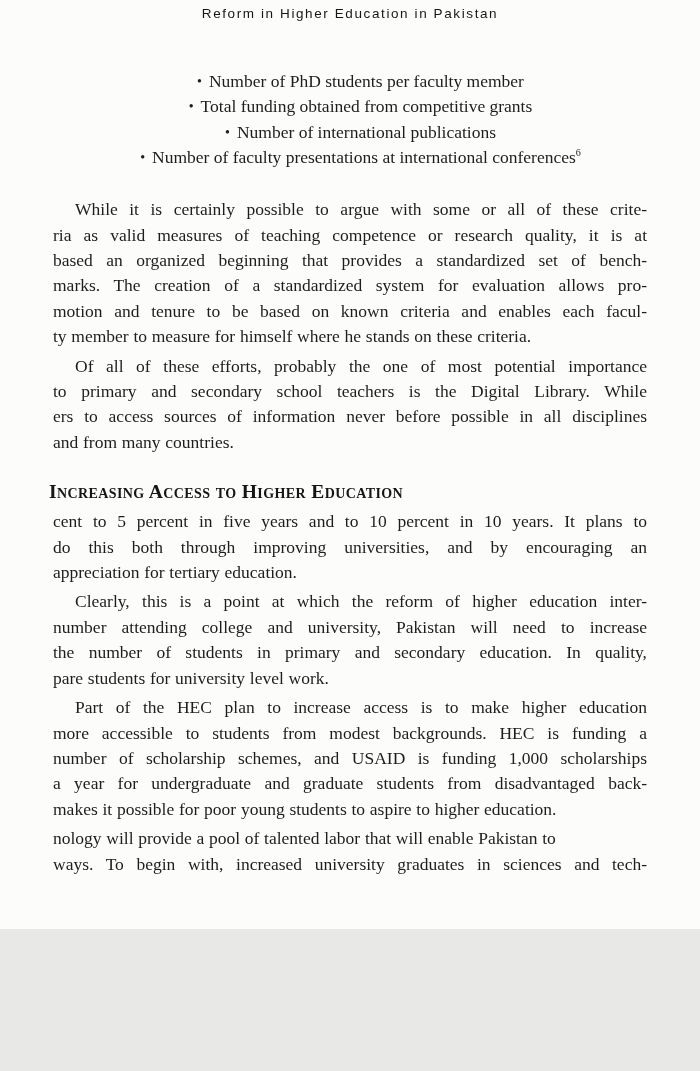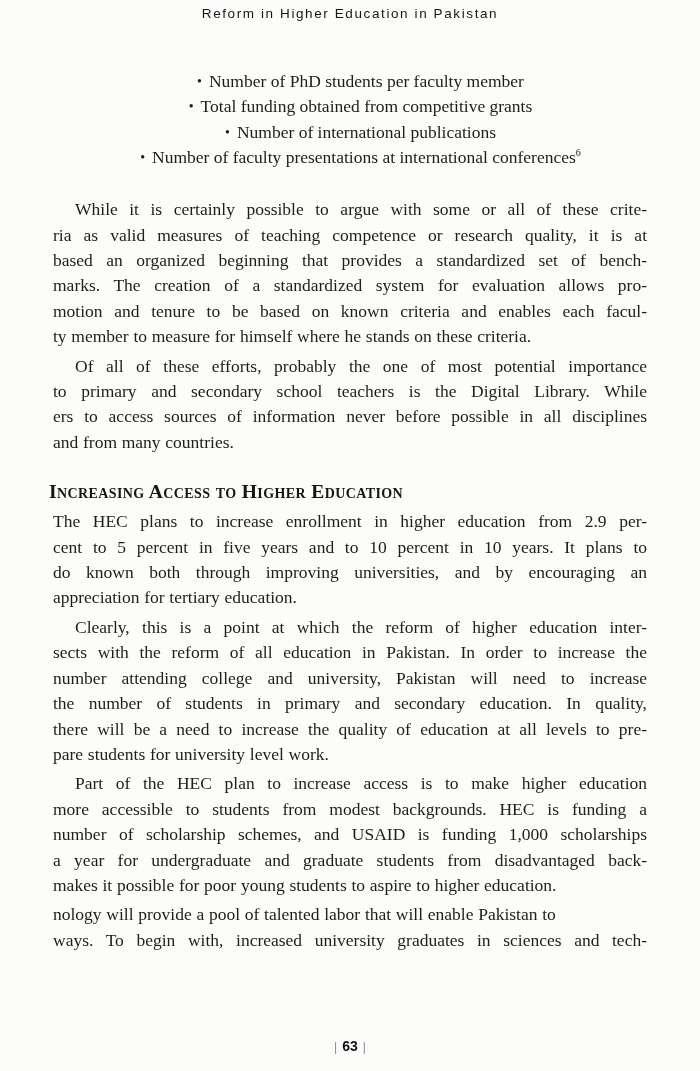--- a/index.html
+++ b/index.html
@@ -1,17 +1,17 @@
 <!DOCTYPE html>
 <html><head>
 <meta charset="utf-8">
 <style>
   html,body { margin:0; padding:0; background:#e8e8e6; }
   .page {
-    position:relative; width:700px; height:1071px;
+    position:relative; width:700px; height:929px;
     background:#fcfcfb; color:#1d1d1b;
     font-family:"Liberation Serif", serif;
     overflow:hidden; margin:0 auto;
   }
   .running-header {
     position:absolute; top:6px; left:0; width:100%;
     text-align:center;
     font-family:"Liberation Sans", sans-serif;
     font-size:13.5px; letter-spacing:1.6px; color:#161616;
   }
@@ -80,31 +80,28 @@
         <div class="ln ln-last">ty member to measure for himself where he stands on these criteria.</div>
       </div>
       <div class="para">
         <div class="ln ln-first-indent">Of all of these efforts, probably the one of most potential importance</div>
         <div class="ln">to primary and secondary school teachers is the Digital Library. While</div>
         <div class="ln">ers to access sources of information never before possible in all disciplines</div>
         <div class="ln ln-last">and from many countries.</div>
       </div>
       <div class="section-heading">Increasing Access to Higher Education</div>
       <div class="para">
-        <div class="ln">The HEC plans to increase enrollment in higher education from 2.9 per-</div>
         <div class="ln">cent to 5 percent in five years and to 10 percent in 10 years. It plans to</div>
-        <div class="ln">do known both through improving universities, and by encouraging an</div>
+        <div class="ln">do this both through improving universities, and by encouraging an</div>
         <div class="ln ln-last">appreciation for tertiary education.</div>
       </div>
       <div class="para">
         <div class="ln ln-first-indent">Clearly, this is a point at which the reform of higher education inter-</div>
-        <div class="ln">sects with the reform of all education in Pakistan. In order to increase the</div>
         <div class="ln">number attending college and university, Pakistan will need to increase</div>
         <div class="ln">the number of students in primary and secondary education. In quality,</div>
-        <div class="ln">there will be a need to increase the quality of education at all levels to pre-</div>
         <div class="ln ln-last">pare students for university level work.</div>
       </div>
       <div class="para">
         <div class="ln ln-first-indent">Part of the HEC plan to increase access is to make higher education</div>
         <div class="ln">more accessible to students from modest backgrounds. HEC is funding a</div>
         <div class="ln">number of scholarship schemes, and USAID is funding 1,000 scholarships</div>
         <div class="ln">a year for undergraduate and graduate students from disadvantaged back-</div>
         <div class="ln ln-last">makes it possible for poor young students to aspire to higher education.</div>
       </div>
       <div class="para">

